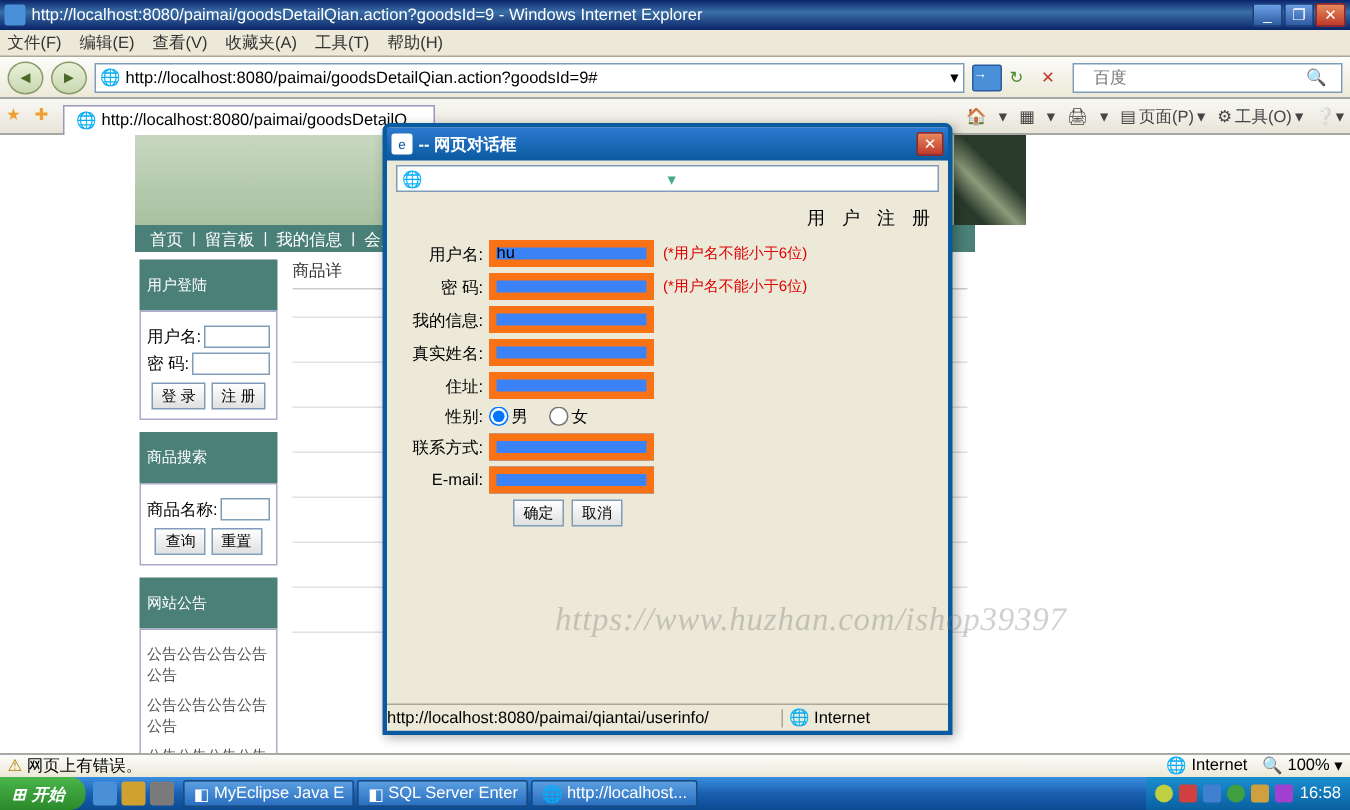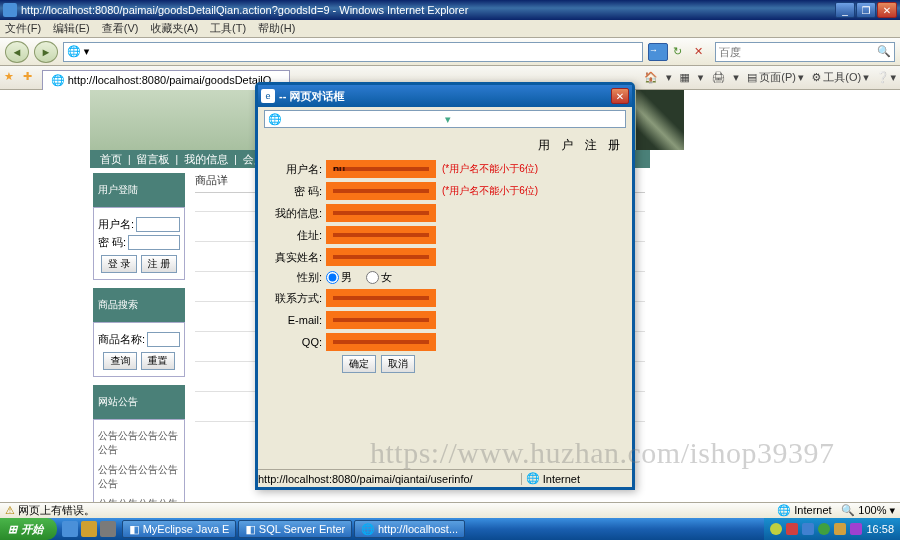--- a/index.html
+++ b/index.html
@@ -14,21 +14,21 @@
 .winbtn.close { background: linear-gradient(#e68a5c,#c0392b); border-color: #922; }
 
 .menubar { height: 18px; background: #ece9d8; border-bottom: 1px solid #aca899; display: flex; align-items: center; padding: 0 5px; gap: 12px; color: #333; }
 .menubar span { cursor: pointer; }
 
 .toolbar { height: 28px; background: linear-gradient(#fcfcfa,#ece9d8); border-bottom: 1px solid #aca899; display: flex; align-items: center; padding: 0 5px; gap: 5px; }
 .navbtn { width: 24px; height: 22px; background: linear-gradient(#e8f0d8,#c8d8b0); border: 1px solid #8a9a6a; border-radius: 50%; display: flex; align-items: center; justify-content: center; color: #4a6a2a; cursor: pointer; }
 .addr { flex: 1; background: #fff; border: 1px solid #7f9db9; height: 20px; display: flex; align-items: center; padding: 0 3px; gap: 3px; }
 .addr input { border: none; flex: 1; outline: none; font-size: 11px; }
 .go { width: 20px; height: 18px; background: #4a90d9; border: 1px solid #2c5aa0; color: #fff; cursor: pointer; border-radius: 2px; font-size: 9px; }
-.srch { width: 180px; background: #fff; border: 1px solid #7f9db9; height: 20px; padding: 0 3px; display: flex; align-items: center; }
+.srch { width: 180px; background: #fff; border: 1px solid #7f9db9; height: 20px; padding: 0 13px; display: flex; align-items: center; }
 .srch input { border: none; flex: 1; outline: none; }
 
 .tabbar { height: 24px; background: linear-gradient(#f8f8f4,#e8e4d8); border-bottom: 1px solid #aca899; display: flex; align-items: center; padding: 0 4px; gap: 3px; }
 .fav { width: 16px; height: 16px; color: #f0a030; cursor: pointer; }
 .tab { background: #fff; border: 1px solid #99b; border-bottom: none; padding: 2px 8px; display: flex; align-items: center; gap: 3px; height: 20px; margin-top: 4px; cursor: pointer; }
 .tright { margin-left: auto; display: flex; gap: 8px; align-items: center; color: #444; }
 .tright .ti { cursor: pointer; display: flex; align-items: center; gap: 2px; }
 
 
 .viewport { position: absolute; top: 90px; bottom: 38px; left: 0; right: 0; background: #fff; overflow: hidden; }
@@ -57,30 +57,30 @@
 .dtitle .di { width: 14px; height: 14px; background: #fff; border-radius: 2px; margin-right: 4px; display: flex; align-items: center; justify-content: center; color: #0a5aa0; font-size: 9px; }
 .dtitle .dt { flex: 1; font-weight: bold; font-size: 11px; }
 .dclose { width: 18px; height: 16px; background: linear-gradient(#e68a5c,#c0392b); border: 1px solid #922; color: #fff; display: flex; align-items: center; justify-content: center; border-radius: 2px; cursor: pointer; font-size: 10px; }
 .daddr { margin: 3px 6px; background: #fff; border: 1px solid #7f9db9; height: 18px; display: flex; align-items: center; padding: 0 3px; font-size: 10px; }
 .daddr span { flex: 1; }
 .dd { width: 14px; color: #4a8; cursor: pointer; }
 .dcontent { padding: 4px 8px; }
 .formtitle { text-align: right; letter-spacing: 4px; font-size: 12px; margin: 2px 0 6px; }
 .frow { display: flex; align-items: center; margin: 4px 0; }
 .flab { width: 60px; text-align: right; padding-right: 4px; font-size: 11px; }
-.finp { width: 110px; border: 7px solid #f97316; height: 18px; background: #c2410c; }
+.finp { width: 110px; border: 5px solid #f97316; height: 18px; background: #3b82f6; }
 .fhint { color: #d00; font-size: 10px; margin-left: 6px; }
 .radio { display: flex; align-items: center; gap: 2px; margin-right: 14px; }
 .dbtns { margin-left: 64px; margin-top: 4px; display: flex; gap: 5px; padding-left: 12px; }
 .dstatus { position: absolute; bottom: 0; left: 0; right: 0; height: 18px; background: #ece9d8; border-top: 1px solid #aca899; display: flex; align-items: center; font-size: 10px; }
 .dstatus .s1 { flex: 1; padding: 0 0; border-right: 1px solid #aca899; overflow: hidden; }
 .dstatus .s2 { width: 110px; padding: 0 4px; display: flex; align-items: center; gap: 3px; }
 
 
-.wm { position: absolute; left: 370px; top: 400px; font-size: 30px; color: rgba(120,120,120,.35); font-family: Georgia, serif; pointer-events: none; z-index: 20; letter-spacing: .5px; margin-top: 36px; }
+.wm { position: absolute; left: 370px; top: 400px; font-size: 22px; color: rgba(120,120,120,.35); font-style: italic; font-family: Georgia, serif; pointer-events: none; z-index: 20; letter-spacing: .5px; }
 
 
 .statusbar { position: absolute; bottom: 22px; left: 0; right: 0; height: 16px; background: linear-gradient(#fcfcfa,#ece9d8); border-top: 1px solid #aca899; display: flex; align-items: center; padding: 0 5px; font-size: 10px; }
 .statusbar .sw { color: #b08000; margin-right: 3px; }
 .statusbar .sr { margin-left: auto; display: flex; gap: 10px; align-items: center; }
 
 
 .taskbar { position: absolute; bottom: 0; left: 0; right: 0; height: 22px; background: linear-gradient(#3a8fe0,#1a5fb0 50%,#0a4a90); display: flex; align-items: center; }
 .start { height: 22px; padding: 0 14px 0 8px; background: linear-gradient(#4ab54a,#2a8a2a); color: #fff; font-weight: bold; font-style: italic; display: flex; align-items: center; gap: 4px; border-radius: 0 10px 10px 0; cursor: pointer; }
 .ql { display: flex; gap: 3px; padding: 0 5px; }
@@ -112,20 +112,21 @@
   <span>收藏夹(A)</span>
   <span>工具(T)</span>
   <span>帮助(H)</span>
 </div>
 
 <div class="toolbar">
   <div class="navbtn">◄</div>
   <div class="navbtn">►</div>
   <div class="addr">
     <span>🌐</span>
+    <input value="http://localhost:8080/paimai/goodsDetailQian.action?goodsId=9#" style="">
     <span>▾</span>
   </div>
   <div class="go">→</div>
   <span style="width:16px;color:#4a8a2a;cursor:pointer">↻</span>
   <span style="width:16px;color:#c0392b;cursor:pointer">✕</span>
   <div class="srch">
     <input placeholder="百度" style="">
     <span>🔍</span>
   </div>
 </div>
@@ -248,48 +249,44 @@
     <div class="frow">
       <div class="flab">密 码:</div>
       <input class="finp" type="password" style="">
       <div class="fhint">(*用户名不能小于6位)</div>
     </div>
     <div class="frow">
       <div class="flab">我的信息:</div>
       <input class="finp" type="password" style="">
     </div>
     <div class="frow">
+      <div class="flab">真实姓名:</div>
+      <input class="finp" style="">
+    </div>
+    <div class="frow">
       <div class="flab">住址:</div>
-      <input class="finp" style="">
-    </div>
-    <div class="frow">
-      <div class="flab">真实姓名:</div>
       <input class="finp" style="">
     </div>
     <div class="frow">
       <div class="flab">性别:</div>
       <label class="radio">
           <input type="radio" name="g" checked="" style="">
           <span>男</span>
         </label>
       <label class="radio">
           <input type="radio" name="g" style="">
           <span>女</span>
         </label>
     </div>
     <div class="frow">
       <div class="flab">联系方式:</div>
       <input class="finp" style="">
     </div>
     <div class="frow">
       <div class="flab">E-mail:</div>
-      <input class="finp" style="">
-    </div>
-    <div class="frow">
-      <div class="flab">QQ:</div>
       <input class="finp" style="">
     </div>
     <div class="dbtns">
       <button class="btn">确定</button>
       <button class="btn">取消</button>
     </div>
   </div>
   <div class="dstatus">
     <div class="s1">http://localhost:8080/paimai/qiantai/userinfo/</div>
     <div class="s2">

